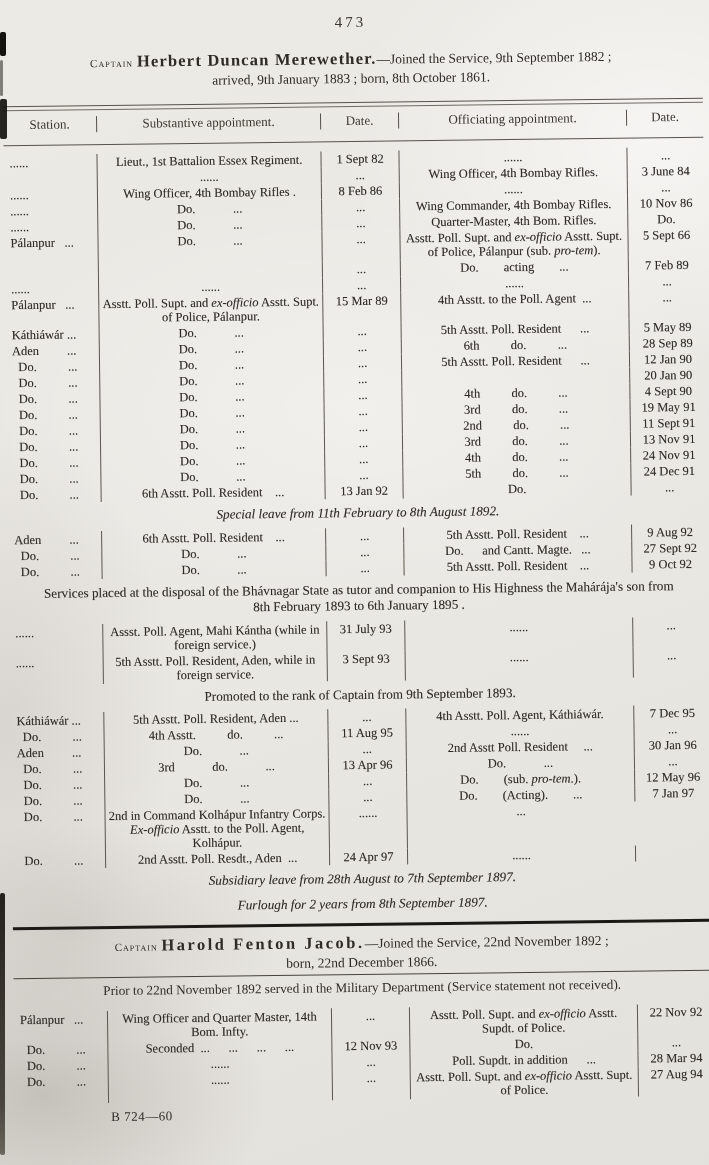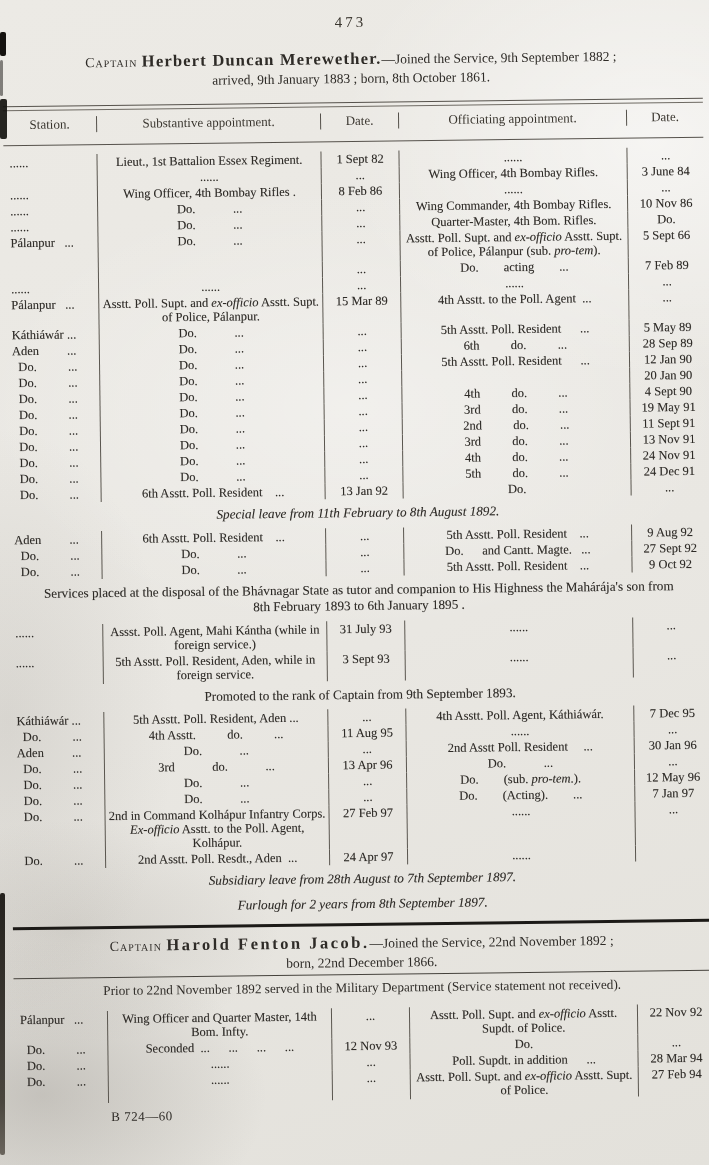--- a/index.html
+++ b/index.html
@@ -14,21 +14,21 @@
       radial-gradient(ellipse 420px 320px at 92% 12%, rgba(255,255,255,.55), transparent 75%),
       radial-gradient(ellipse 500px 300px at 50% 35%, rgba(255,255,255,.35), transparent 75%),
       linear-gradient(160deg,#eceae5 0%,#e9e7e2 55%,#e3e1db 100%);
   }
   .page{
     position:absolute; inset:0; padding:14px 4px 0 8px;
     transform:rotate(-0.7deg); transform-origin:50% 45%;
   }
   .pagenum{text-align:center;font-size:15px;letter-spacing:3px;color:#3a362f;}
   .heading{text-align:center;margin-top:17px;line-height:1.3;}
-  .cap{font-variant:small-caps;font-size:14px;letter-spacing:1px;}
+  .cap{font-variant:small-caps;font-size:11px;letter-spacing:1px;}
   .offname{font-weight:bold;font-size:16.5px;letter-spacing:1.2px;}
   .joined,.hline2{font-size:13.5px;}
   .hline2{display:block;}
   .tblwrap{width:700px;margin:15px auto 0;}
   .thead{
     display:grid;grid-template-columns:93px 224px 78px 228px 1fr;
     border-top:1px solid #55514b;border-bottom:1px solid #55514b;
     padding:10px 0 12px;position:relative;
   }
   .thead::before{content:"";position:absolute;left:0;right:0;top:3px;border-top:1px solid #6e6a63;}
@@ -300,21 +300,20 @@
           <div class="row">
             <div class="c c1"><span>  Do.          ...</span></div>
             <div class="c c2"><span>Do.            ...</span></div>
             <div class="c c3"><span>...</span></div>
             <div class="c c4"><span>Do.        (Acting).        ...</span></div>
             <div class="c c5"><span>7 Jan 97</span></div>
           </div>
           <div class="row">
             <div class="c c1"><span>  Do.          ...</span></div>
             <div class="c c2"><span>2nd in Command Kolhápur Infantry Corps. </span><span class="em">Ex-officio</span><span> Asstt. to the Poll. Agent, Kolhápur.</span></div>
-            <div class="c c3"><span>27 Feb 97</span></div>
             <div class="c c4"><span>......</span></div>
             <div class="c c5"><span>...</span></div>
           </div>
           <div class="row">
             <div class="c c1"><span>  Do.          ...</span></div>
             <div class="c c2"><span>2nd Asstt. Poll. Resdt., Aden  ...</span></div>
             <div class="c c3"><span>24 Apr 97</span></div>
             <div class="c c4"><span>......</span></div>
             <div class="c c5"><span></span></div>
           </div>
@@ -357,21 +356,21 @@
             <div class="c c2"><span>......</span></div>
             <div class="c c3"><span>...</span></div>
             <div class="c c4"><span>Poll. Supdt. in addition      ...</span></div>
             <div class="c c5"><span>28 Mar 94</span></div>
           </div>
           <div class="row">
             <div class="c c1"><span>  Do.          ...</span></div>
             <div class="c c2"><span>......</span></div>
             <div class="c c3"><span>...</span></div>
             <div class="c c4"><span>Asstt. Poll. Supt. and </span><span class="em">ex-officio</span><span> Asstt. Supt. of Police.</span></div>
-            <div class="c c5"><span>27 Feb 94</span></div>
+            <div class="c c5"><span>27 Aug 94</span></div>
           </div>
         </div>
       </div>
   </div>
 
   <div class="footer">B 724—60</div>
 
 </div>
 
 <div class="edge edgeA"></div>

